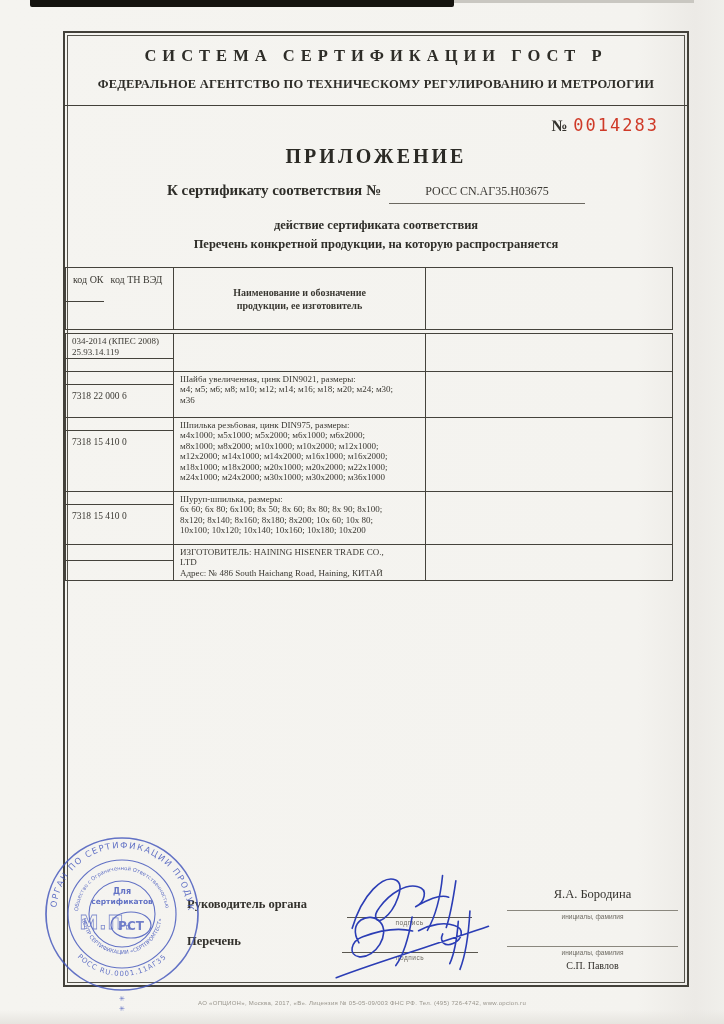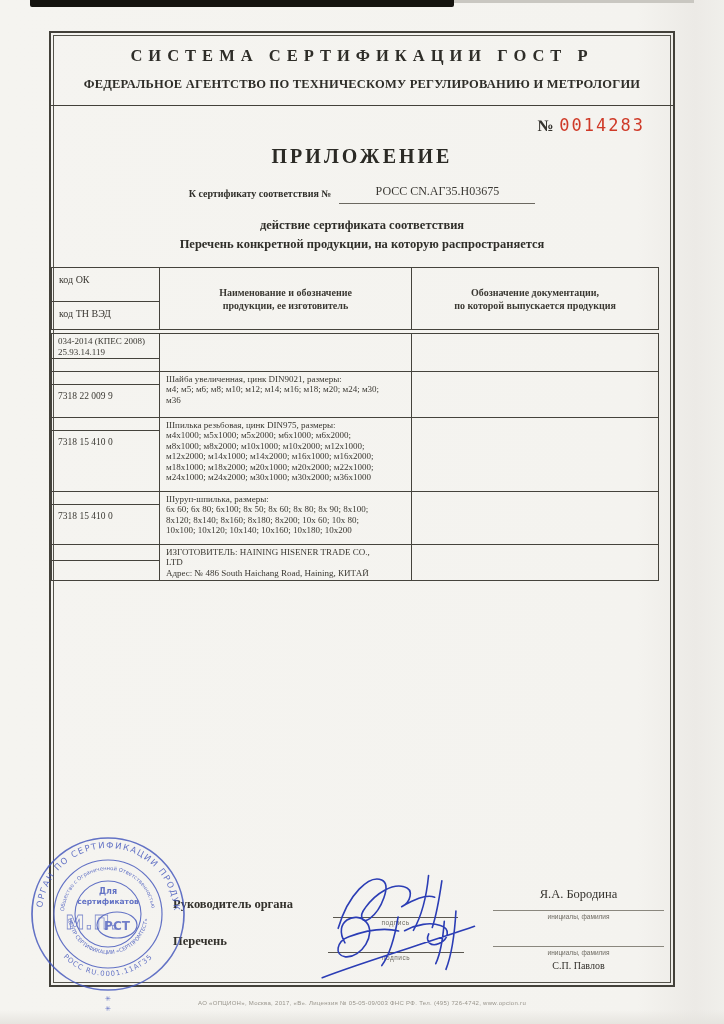--- a/index.html
+++ b/index.html
@@ -14,50 +14,50 @@
     position:relative;width:724px;height:1024px;
     background:linear-gradient(90deg,#f5f4f0 0%,#f4f3ef 88%,#eceae6 96%,#f0efeb 100%);
   }
   .shade-bottom{position:absolute;left:0;bottom:0;width:724px;height:14px;
     background:linear-gradient(0deg,#e6e4df,rgba(244,243,239,0));}
   .top-artifact{position:absolute;left:30px;top:0;width:424px;height:7px;background:#15140f;border-radius:0 0 2px 2px;}
   .top-artifact2{position:absolute;left:454px;top:0;width:240px;height:3px;background:#c9c7c1;}
 
   
   .frame{
-    position:absolute;left:49px;top:31px;width:622px;height:952px;
+    position:absolute;left:63px;top:31px;width:622px;height:952px;
     border:2px solid #43413a;
   }
   .frame-inner{position:absolute;inset:2px;border:1px solid #55534b;pointer-events:none;}
   .header-rule{position:absolute;left:0;top:72px;width:100%;height:0;border-top:1.5px solid #43413a;}
 
   .h1{position:absolute;top:13px;left:0;width:100%;text-align:center;
       font-size:16.5px;font-weight:bold;letter-spacing:6px;color:#2e2d28;white-space:nowrap;}
   .h2{position:absolute;top:44px;left:0;width:100%;text-align:center;
       font-size:12.5px;font-weight:bold;letter-spacing:0.2px;color:#2e2d28;white-space:nowrap;}
 
   .blank-no{position:absolute;top:82px;right:28px;display:flex;align-items:baseline;gap:6px;}
   .no-sign{font-size:16px;font-weight:bold;color:#35332e;}
   .no-val{font-family:"DejaVu Sans Mono",monospace;font-size:17px;letter-spacing:2px;color:#cf3a28;}
 
   .title{position:absolute;top:112px;left:0;width:100%;text-align:center;
       font-size:20px;font-weight:bold;letter-spacing:3px;color:#2b2a25;}
 
   .cert-line{position:absolute;top:148px;left:0;width:100%;display:flex;justify-content:center;align-items:flex-end;}
-  .cert-label{font-size:10px;font-weight:bold;color:#2f2e29;padding-bottom:2px;}
+  .cert-label{font-size:15px;font-weight:bold;color:#2f2e29;padding-bottom:2px;}
   .cert-value{font-size:12px;color:#3a3833;border-bottom:1.2px solid #6b6860;
       min-width:188px;text-align:center;margin-left:8px;padding:0 4px 4px;transform:translateY(3px);}
 
   .subtitle{position:absolute;top:183px;left:0;width:100%;text-align:center;
       font-size:12.5px;font-weight:bold;line-height:18.5px;color:#2f2e29;}
 
   
   .tbl{position:absolute;left:0px;top:234px;width:608px;font-size:9px;color:#3a3832;}
   .thead{display:flex;border:1.2px solid #45433c;height:63px;box-sizing:border-box;background:transparent;}
-  .c1h{width:108px;border-right:1.2px solid #45433c;box-sizing:border-box;display:flex;flex-direction:column;}
+  .c1h{width:108px;border-right:1.2px solid #45433c;box-sizing:border-box;display:flex;flex-direction:row;}
   .c1h-top{height:34px;border-bottom:1px solid #45433c;box-sizing:border-box;padding:6px 0 0 7px;font-size:10px;}
   .c1h-bot{flex:1;padding:6px 0 0 7px;font-size:10px;}
   .c2h{width:252px;border-right:1.2px solid #45433c;box-sizing:border-box;
        display:flex;align-items:center;justify-content:center;text-align:center;
        font-size:10px;font-weight:bold;line-height:13px;white-space:pre-line;}
   .c3h{flex:1;display:flex;align-items:center;justify-content:center;text-align:center;
        font-size:10px;font-weight:bold;line-height:13px;white-space:pre-line;}
   .tbody{border:1.2px solid #45433c;margin-top:3px;box-sizing:border-box;}
   .trow{display:flex;box-sizing:border-box;}
   .trow + .trow{border-top:1px solid #45433c;}
@@ -135,38 +135,36 @@
     </div>
 
     <div class="tbl">
       <div class="thead">
         <div class="c1h">
           <div class="c1h-top">код ОК</div>
           <div class="c1h-bot">код ТН ВЭД</div>
         </div>
         <div class="c2h">Наименование и обозначение
 продукции, ее изготовитель</div>
-        <div class="c3h">Обозначение документации,
-по которой выпускается продукция</div>
       </div>
 
       <div class="tbody">
         <div class="trow r0">
           <div class="cc1">
             <div class="ok">034-2014 (КПЕС 2008)
 25.93.14.119</div>
             <div class="tn"></div>
           </div>
           <div class="cc2"></div>
           <div class="cc3"></div>
         </div>
         <div class="trow r1">
           <div class="cc1">
             <div class="ok"></div>
-            <div class="tn">7318 22 009 9</div>
+            <div class="tn">7318 22 000 6</div>
           </div>
           <div class="cc2">Шайба увеличенная, цинк DIN9021, размеры:
 м4; м5; м6; м8; м10; м12; м14; м16; м18; м20; м24;  м30;
 м36</div>
           <div class="cc3"></div>
         </div>
         <div class="trow r2">
           <div class="cc1">
             <div class="ok"></div>
             <div class="tn">7318 15 410 0</div>

